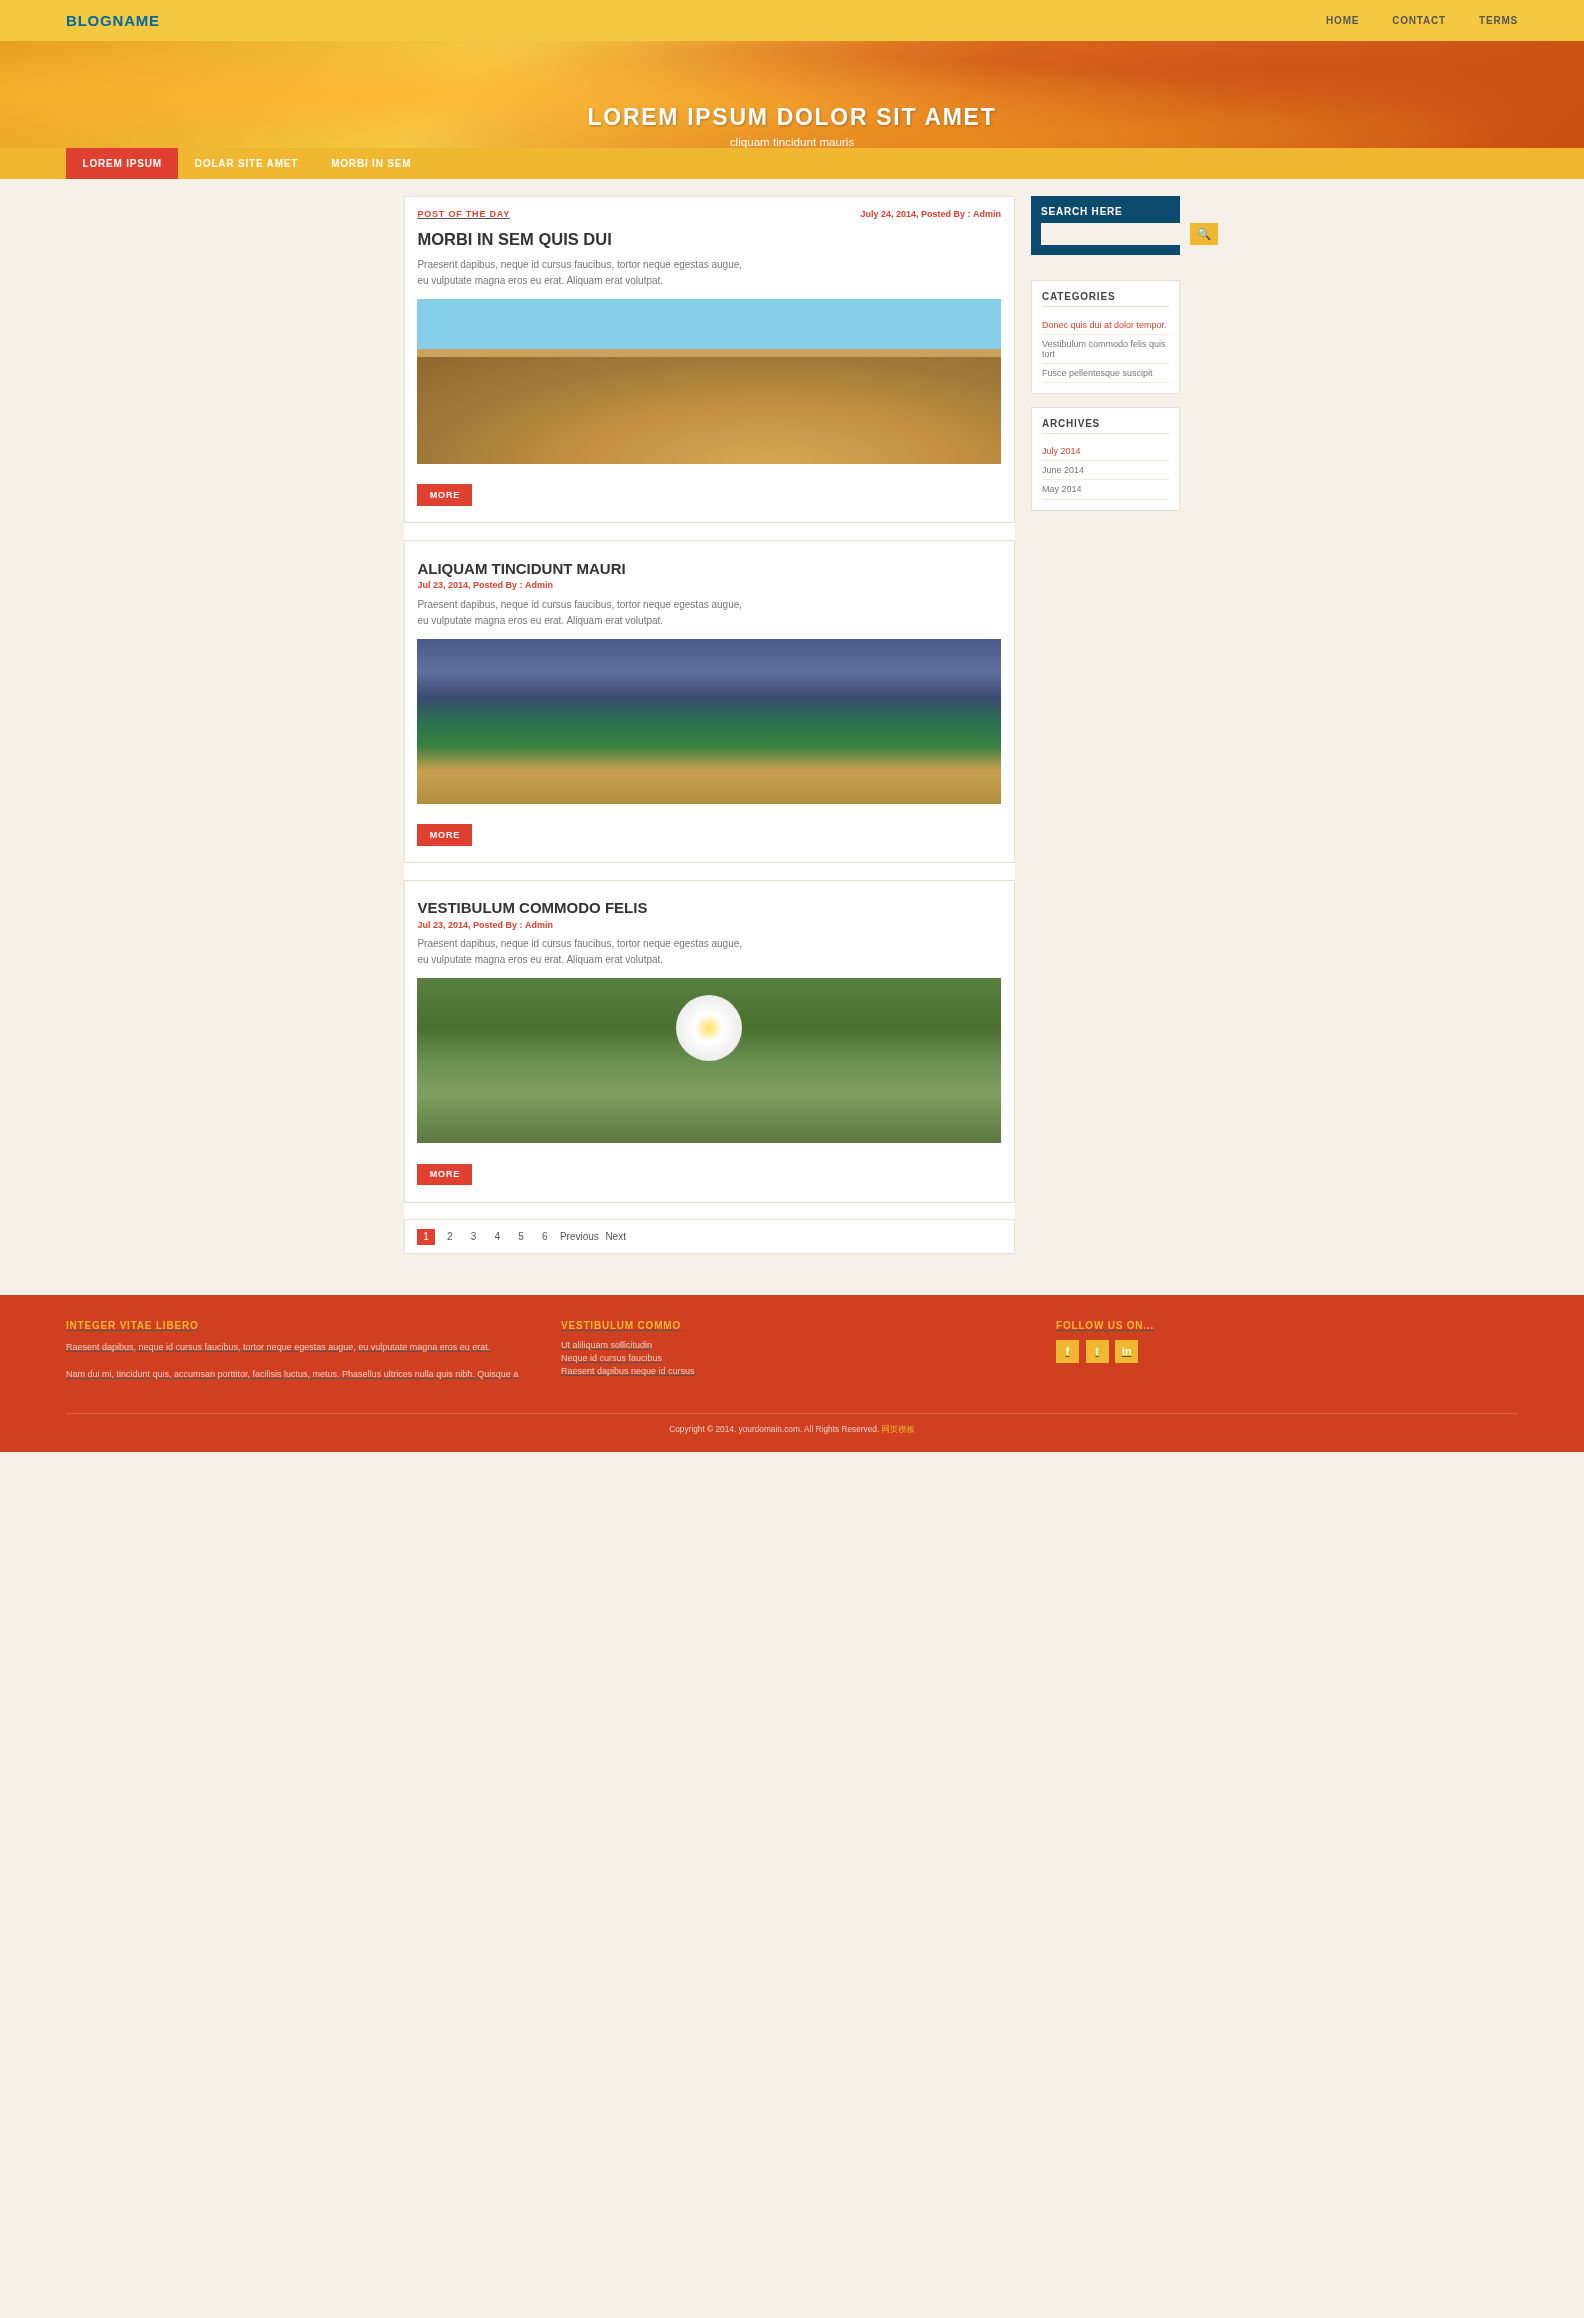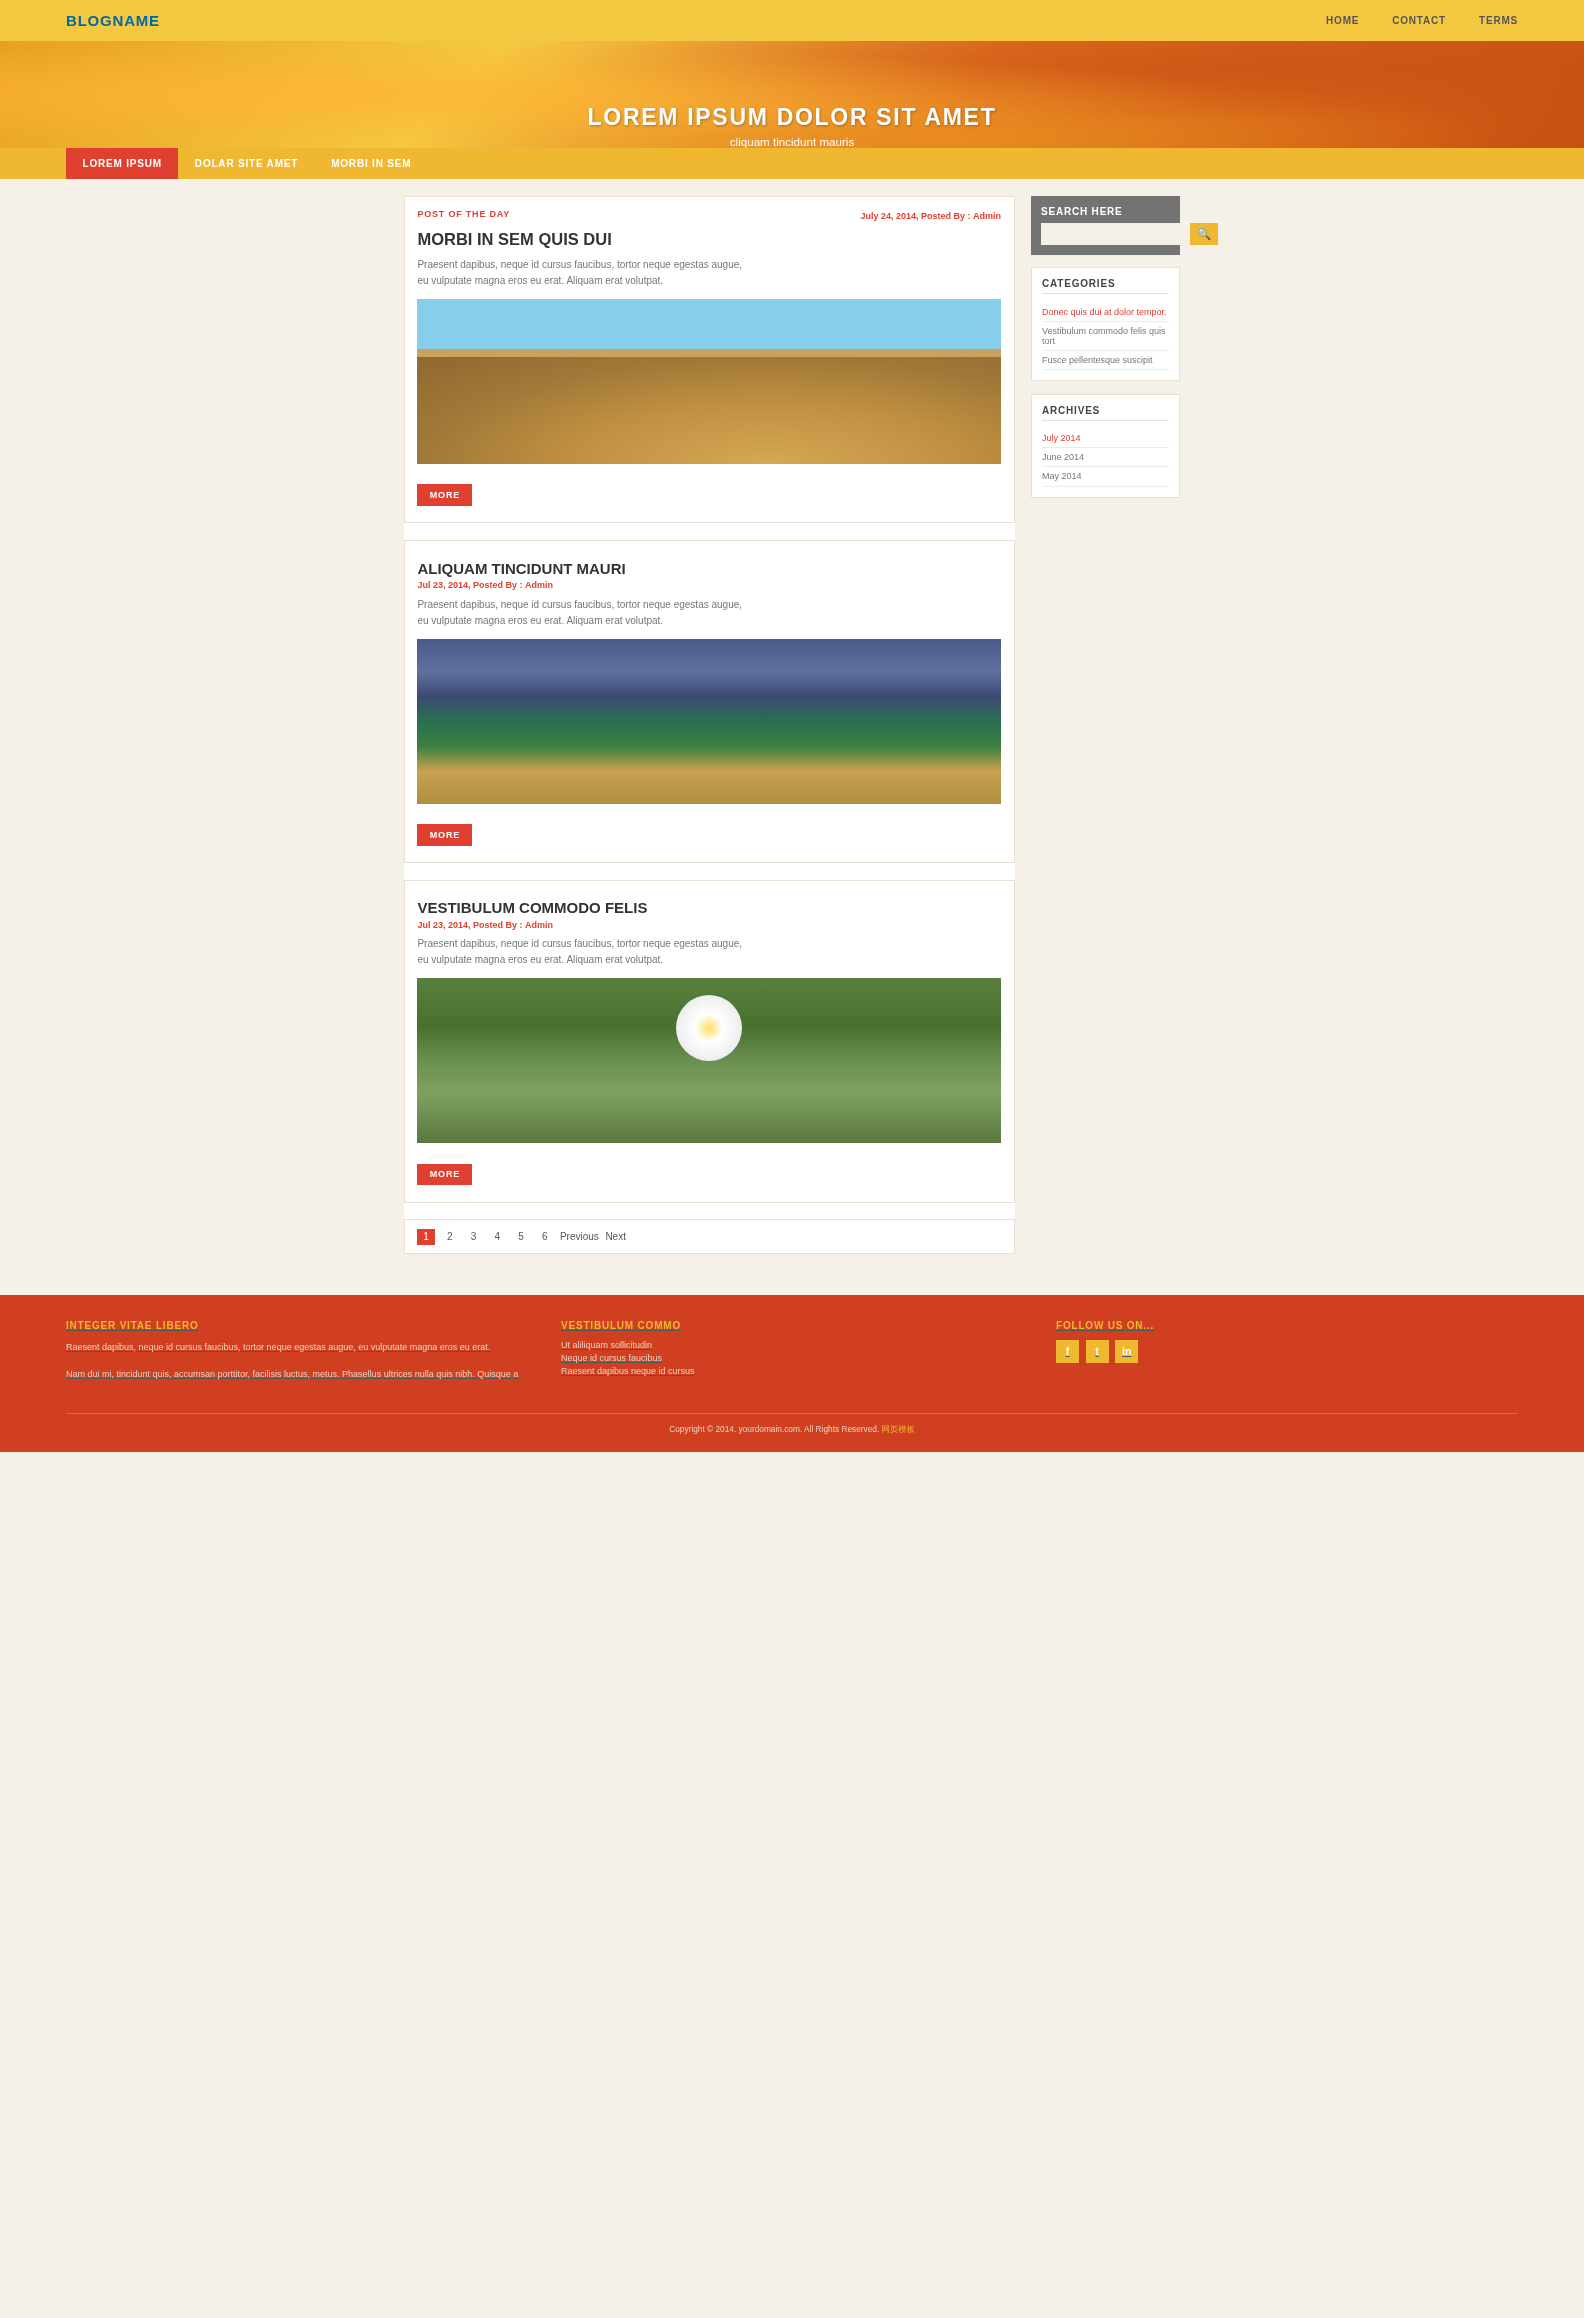--- a/index.html
+++ b/index.html
@@ -246,23 +246,23 @@
       color: #555;
       cursor: pointer;
     }
 
     
     .sidebar {
       width: 149px;
       flex-shrink: 0;
     }
     .sidebar-search {
-      background: #737373;
+      background: #0c4a6e;
       padding: 10px;
-      margin-bottom: 12px;
+      margin-bottom: 25px;
     }
     .sidebar-search-label {
       color: #fff;
       font-size: 10px;
       font-weight: bold;
       letter-spacing: 0.8px;
       margin-bottom: 6.6px;
     }
     .search-row {
       display: flex;
@@ -400,21 +400,21 @@
   <div class="tab active">LOREM IPSUM</div>
   <div class="tab">DOLAR SITE AMET</div>
   <div class="tab">MORBI IN SEM</div>
 </div>
 
 <div class="main-container">
 
   <div class="content-area">
 
     <div class="featured-post">
-      <div style="display:flex; justify-content:space-between; align-items:center;">
+      <div style="display:flex; justify-content:space-between; align-items:flex-start;text-decoration:underline;">
         <span class="post-label">POST OF THE DAY</span>
         <span class="post-meta">
           <span>July 24, 2014,</span>
           <span>Posted By :</span>
           <span style="color:#e04030;font-weight:bold;">Admin</span>
         </span>
       </div>
       <h2 class="post-title">MORBI IN SEM QUIS DUI</h2>
       <p class="post-excerpt">
         <span>Praesent dapibus, neque id cursus faucibus, tortor neque egestas augue,</span><br>

